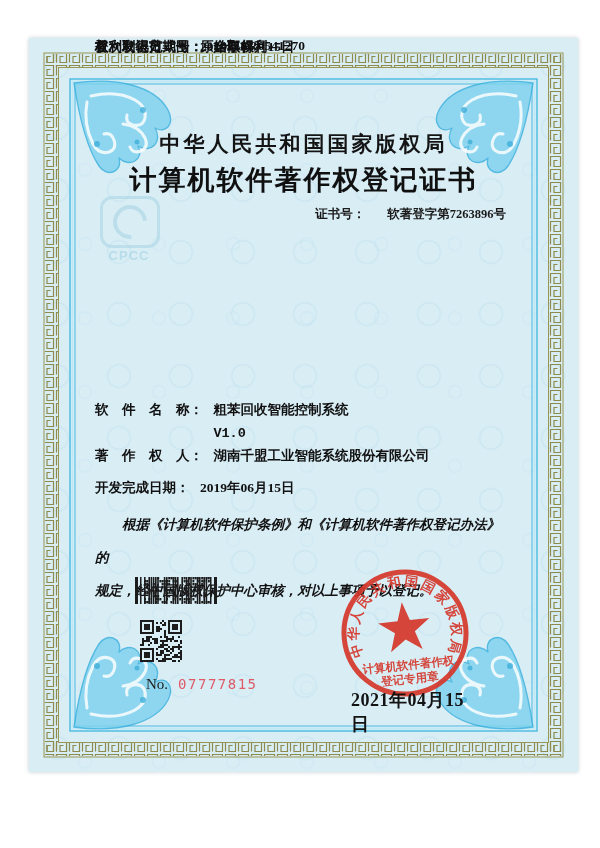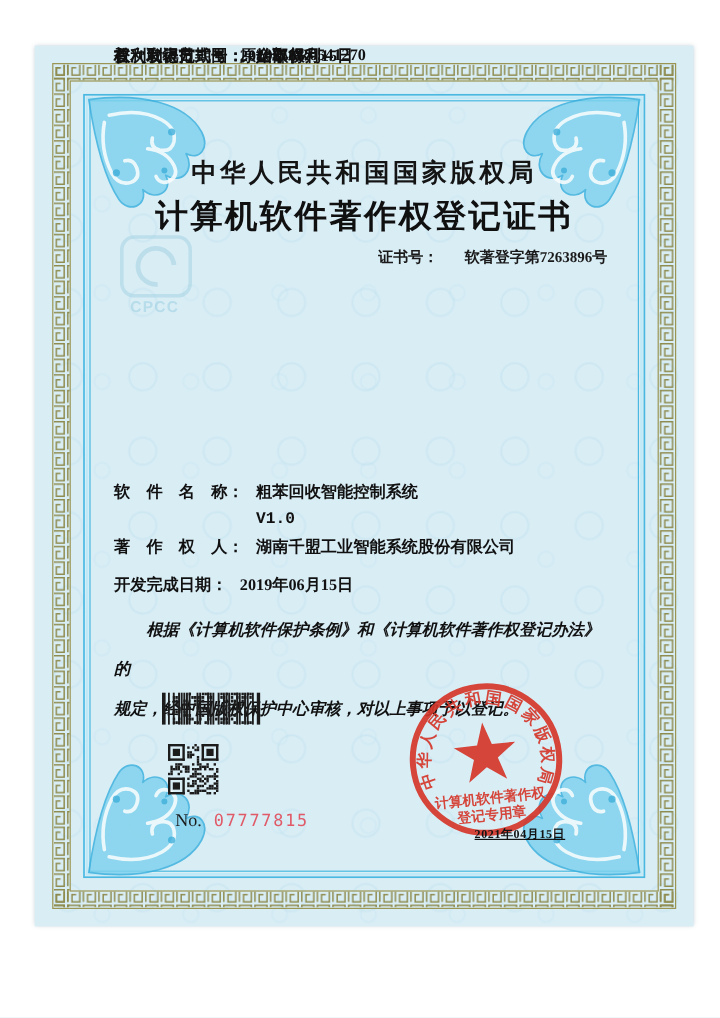--- a/index.html
+++ b/index.html
@@ -51,22 +51,22 @@
   .statement .l1{text-indent:2em;}
 
   
   .barcode{position:absolute;left:106px;top:539px;}
   .qrcode{position:absolute;left:111px;top:582px;}
   .serial{position:absolute;left:89px;top:638px;font-size:15px;color:#1b1b1b;margin-left:28px;}
   .serial .num{color:#e05a68;margin-left:10px;letter-spacing:1.5px;
     font-family:"DejaVu Sans Mono",monospace;font-size:14px;}
 
   .seal{position:absolute;left:309px;top:528px;opacity:.92;}
-  .issue-date{position:absolute;left:322px;top:650px;width:120px;text-align:right;
-    font-size:10px;font-weight:700;letter-spacing:.5px;color:#131313;text-decoration:underline;}
+  .issue-date{position:absolute;left:322px;top:650px;width:120px;text-align:left;
+    font-size:18px;font-weight:700;letter-spacing:.5px;color:#131313;}
 
   .corner{position:absolute;opacity:.9;}
   .corner.tl{left:42px;top:42px;}
   .corner.tr{right:42px;top:42px;transform:scaleX(-1);}
   .corner.bl{left:42px;bottom:42px;transform:scaleY(-1);}
   .corner.br{right:42px;bottom:42px;transform:scale(-1,-1);}
 </style>
 </head>
 <body>
 

